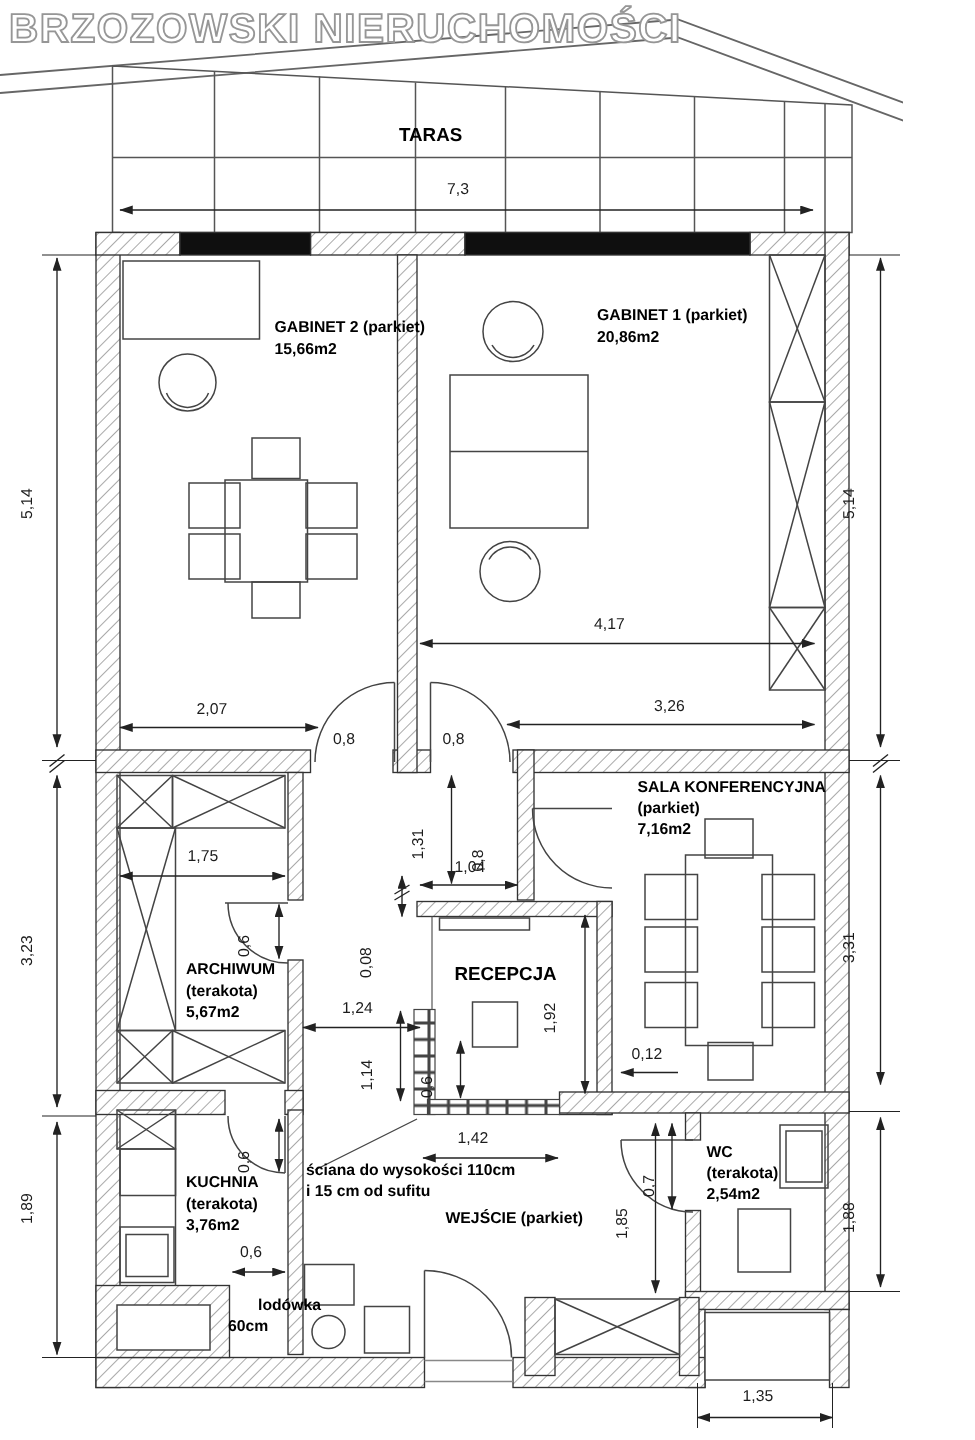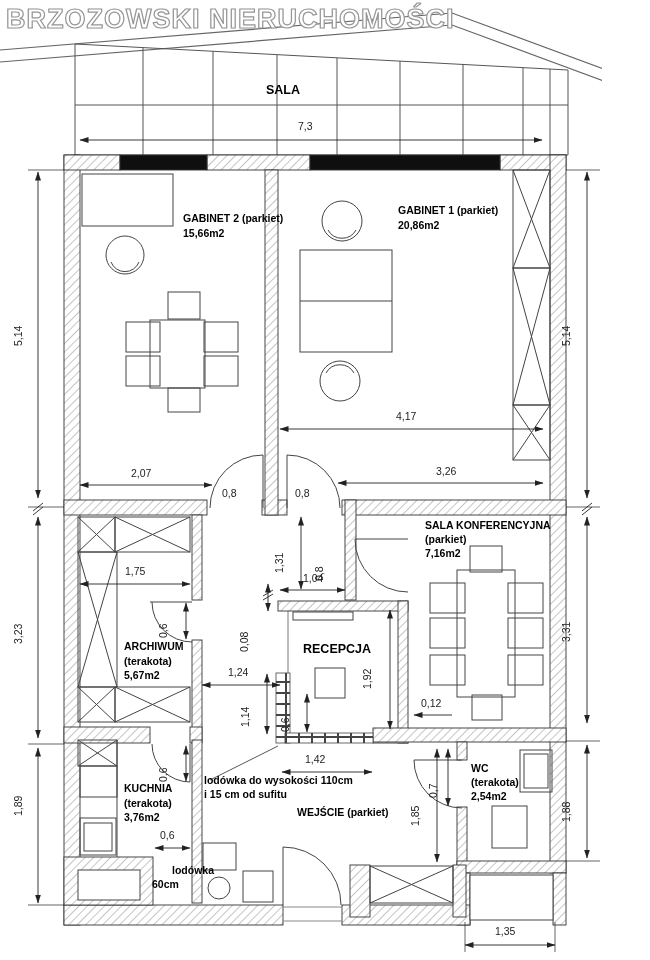--- a/index.html
+++ b/index.html
@@ -270,41 +270,41 @@
 
       <line x1="33" y1="511" x2="43" y2="503"></line>
         <line x1="33" y1="515" x2="43" y2="507"></line>
       <line x1="582" y1="511" x2="592" y2="503"></line>
         <line x1="582" y1="515" x2="592" y2="507"></line>
       <line x1="263" y1="596" x2="273" y2="590"></line>
         <line x1="263" y1="600" x2="273" y2="594"></line>
     </g>
   </svg>
 
-  <div class="lbl b big" style="left:266px;top:84px;">SALA</div>
+  <div class="lbl b big" style="left:266px;top:84px;">TARAS</div>
   <div class="lbl b" style="left:183px;top:212px;">GABINET 2 (parkiet)</div>
   <div class="lbl b" style="left:183px;top:227px;">15,66m2</div>
   <div class="lbl b" style="left:398px;top:204px;">GABINET 1 (parkiet)</div>
   <div class="lbl b" style="left:398px;top:219px;">20,86m2</div>
   <div class="lbl b" style="left:425px;top:519px;">SALA KONFERENCYJNA</div>
   <div class="lbl b" style="left:425px;top:533px;">(parkiet)</div>
   <div class="lbl b" style="left:425px;top:547px;">7,16m2</div>
   <div class="lbl b" style="left:124px;top:640px;">ARCHIWUM</div>
   <div class="lbl b" style="left:124px;top:655px;">(terakota)</div>
   <div class="lbl b" style="left:124px;top:669px;">5,67m2</div>
   <div class="lbl b big" style="left:303px;top:643px;">RECEPCJA</div>
   <div class="lbl b" style="left:124px;top:782px;">KUCHNIA</div>
   <div class="lbl b" style="left:124px;top:797px;">(terakota)</div>
   <div class="lbl b" style="left:124px;top:811px;">3,76m2</div>
   <div class="lbl b" style="left:297px;top:806px;">WEJŚCIE (parkiet)</div>
   <div class="lbl b" style="left:471px;top:762px;">WC</div>
   <div class="lbl b" style="left:471px;top:776px;">(terakota)</div>
   <div class="lbl b" style="left:471px;top:790px;text-align:center;">2,54m2</div>
 
-  <div class="lbl b" style="left:204px;top:774px;">lodówka do wysokości 110cm</div>
+  <div class="lbl b" style="left:204px;top:774px;">ściana do wysokości 110cm</div>
   <div class="lbl b" style="left:204px;top:788px;">i 15 cm od sufitu</div>
   <div class="lbl b" style="left:152px;top:864px;padding-left:20px;">lodówka</div>
   <div class="lbl b" style="left:152px;top:878px;">60cm</div>
 
   <div class="lbl" style="left:298px;top:120px;">7,3</div>
   <div class="lbl" style="left:131px;top:467px;">2,07</div>
   <div class="lbl" style="left:222px;top:487px;">0,8</div>
   <div class="lbl" style="left:295px;top:487px;">0,8</div>
   <div class="lbl" style="left:436px;top:465px;">3,26</div>
   <div class="lbl" style="left:396px;top:410px;">4,17</div>

